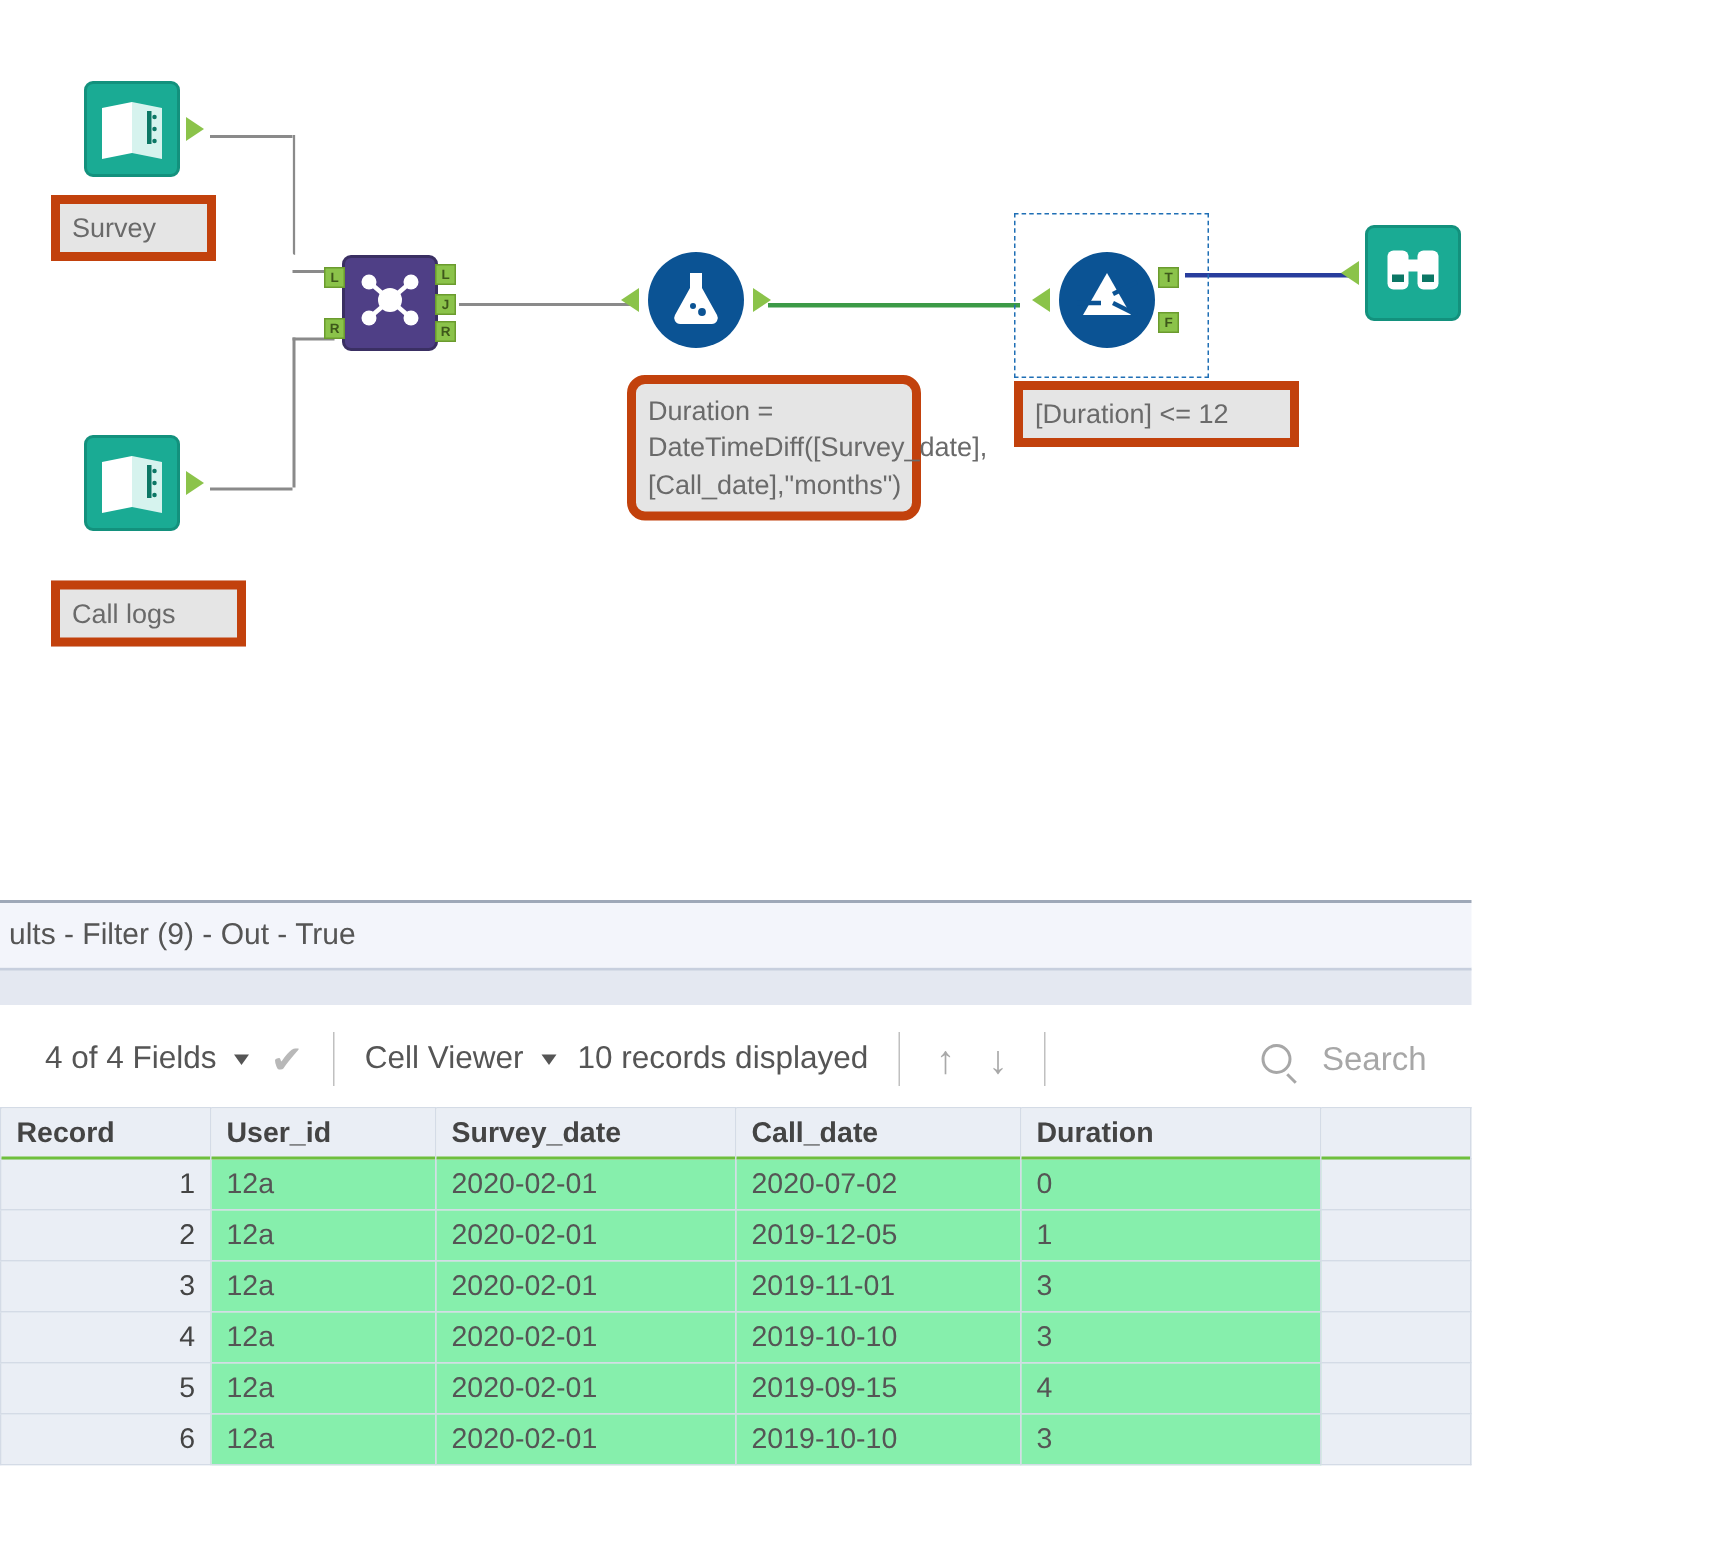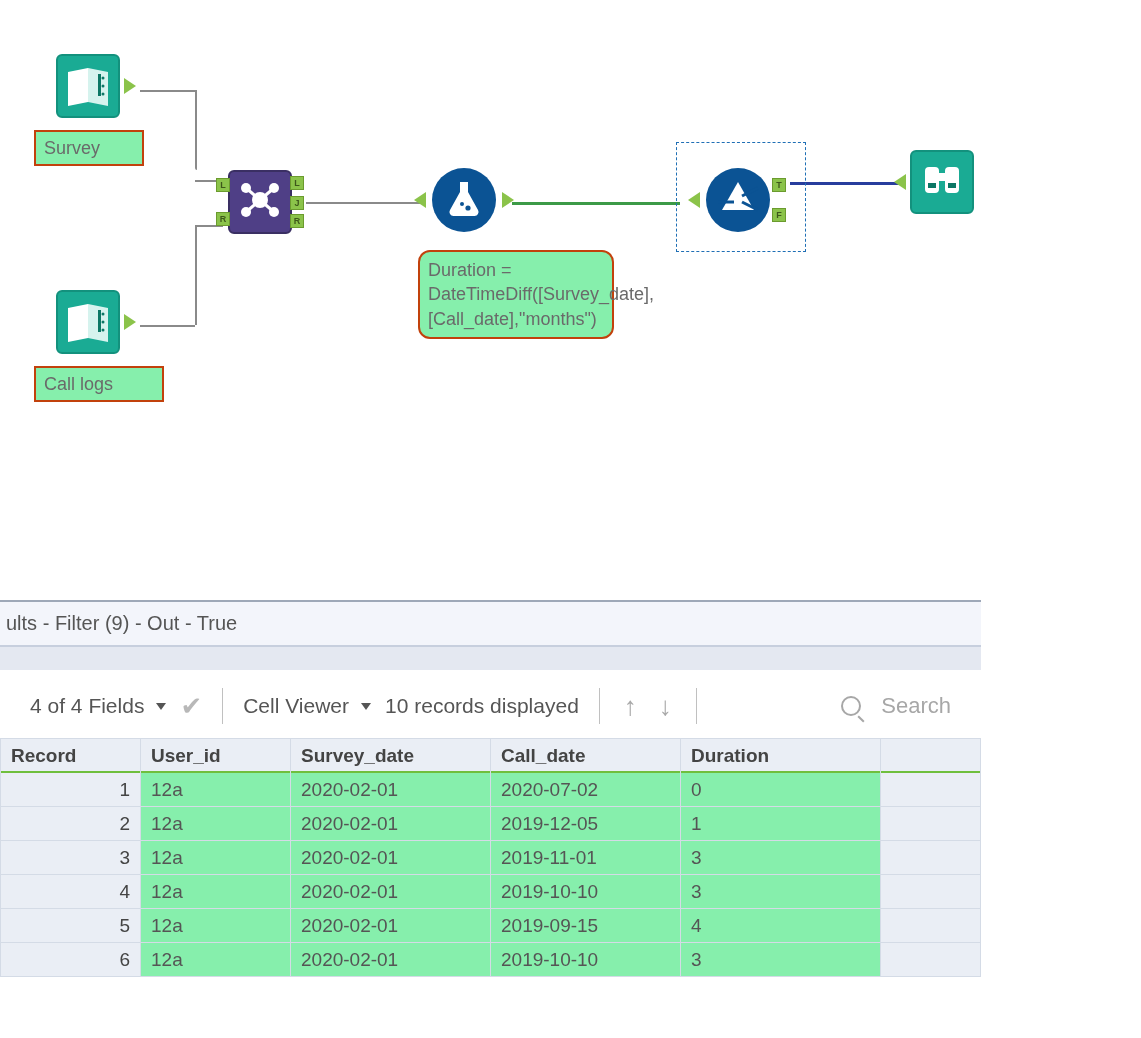--- a/index.html
+++ b/index.html
@@ -33,21 +33,21 @@
   
   .outport {
     position:absolute; right:-18px; top:50%; transform:translateY(-50%);
     width:0; height:0; border-top:8px solid transparent; border-bottom:8px solid transparent;
     border-left:12px solid #8bc34a;
   }
   .outport.box { border:none; width:14px; height:14px; background:#8bc34a; border:1px solid #6b9b2e; display:flex;align-items:center;justify-content:center;font-size:9px;font-weight:bold;color:#3e581b;}
   
   
   .caption {
-    position:absolute; border:2px solid #c2410c; background:#86efac; color:#6a6a6a;
+    position:absolute; border:6px solid #c2410c; background:#e5e5e5; color:#6a6a6a;
     font-size:18px; line-height:1.35; padding:6px 8px;
   }
   
   
   .selected {
     position:absolute; border:1px dashed #1f6fb5; pointer-events:none;
   }
   
   
   .wire { position:absolute; border-top:2px solid #8a8a8a; }
@@ -118,21 +118,21 @@
           <path fill="#fff" d="M4 6 L24 2 L24 36 L4 40 Z"></path>
           <path fill="#d6f3ee" d="M24 2 L44 6 L44 40 L24 36 Z"></path>
           <rect x="34" y="8" width="3" height="22" fill="#0c7765"></rect>
           <circle cx="39" cy="12" r="1.5" fill="#0c7765"></circle>
           <circle cx="39" cy="20" r="1.5" fill="#0c7765"></circle>
           <circle cx="39" cy="28" r="1.5" fill="#0c7765"></circle>
         </svg>
     </span>
     <span class="outport"></span>
   </div>
-  <div class="caption" style="left:34px; top:366px; width:130px; padding:4px 8px;">Call logs</div>
+  <div class="caption" style="left:34px; top:387px; width:130px; padding:4px 8px;">Call logs</div>
 
   <div class="tool purple" style="left:228px; top:170px;">
     <span>
       <svg width="46" height="46" viewBox="0 0 46 46">
         <circle cx="23" cy="23" r="8" fill="#fff"></circle>
         <circle cx="9" cy="11" r="5" fill="#fff"></circle>
           <circle cx="37" cy="11" r="5" fill="#fff"></circle>
         <circle cx="9" cy="35" r="5" fill="#fff"></circle>
           <circle cx="37" cy="35" r="5" fill="#fff"></circle>
         <line x1="23" y1="23" x2="9" y2="11" stroke="#fff" stroke-width="3"></line>
@@ -169,20 +169,21 @@
         <polygon points="22,6 38,34 6,34" fill="#fff"></polygon>
         <line x1="2" y1="26" x2="18" y2="26" stroke="#0b5394" stroke-width="3"></line>
         <line x1="26" y1="20" x2="42" y2="12" stroke="#0b5394" stroke-width="3"></line>
         <line x1="26" y1="26" x2="42" y2="34" stroke="#0b5394" stroke-width="3"></line>
       </svg>
     </span>
     <span class="outport" style="left:-18px; right:auto; transform:translateY(-50%) scaleX(-1);"></span>
     <span class="outport box" style="right:-16px; top:10px; transform:none;">T</span>
     <span class="outport box" style="right:-16px; top:40px; transform:none;">F</span>
   </div>
+  <div class="caption" style="left:676px; top:254px; width:190px; padding:4px 8px;">[Duration] &lt;= 12</div>
 
   <div class="tool teal" style="left:910px; top:150px;">
     <span>
       <svg width="46" height="46" viewBox="0 0 46 46">
         <rect x="6" y="10" width="14" height="26" rx="4" fill="#fff"></rect>
         <rect x="26" y="10" width="14" height="26" rx="4" fill="#fff"></rect>
         <rect x="18" y="16" width="10" height="8" fill="#fff"></rect>
         <rect x="9" y="26" width="8" height="5" fill="#0c7765"></rect>
           <rect x="29" y="26" width="8" height="5" fill="#0c7765"></rect>
       </svg>

